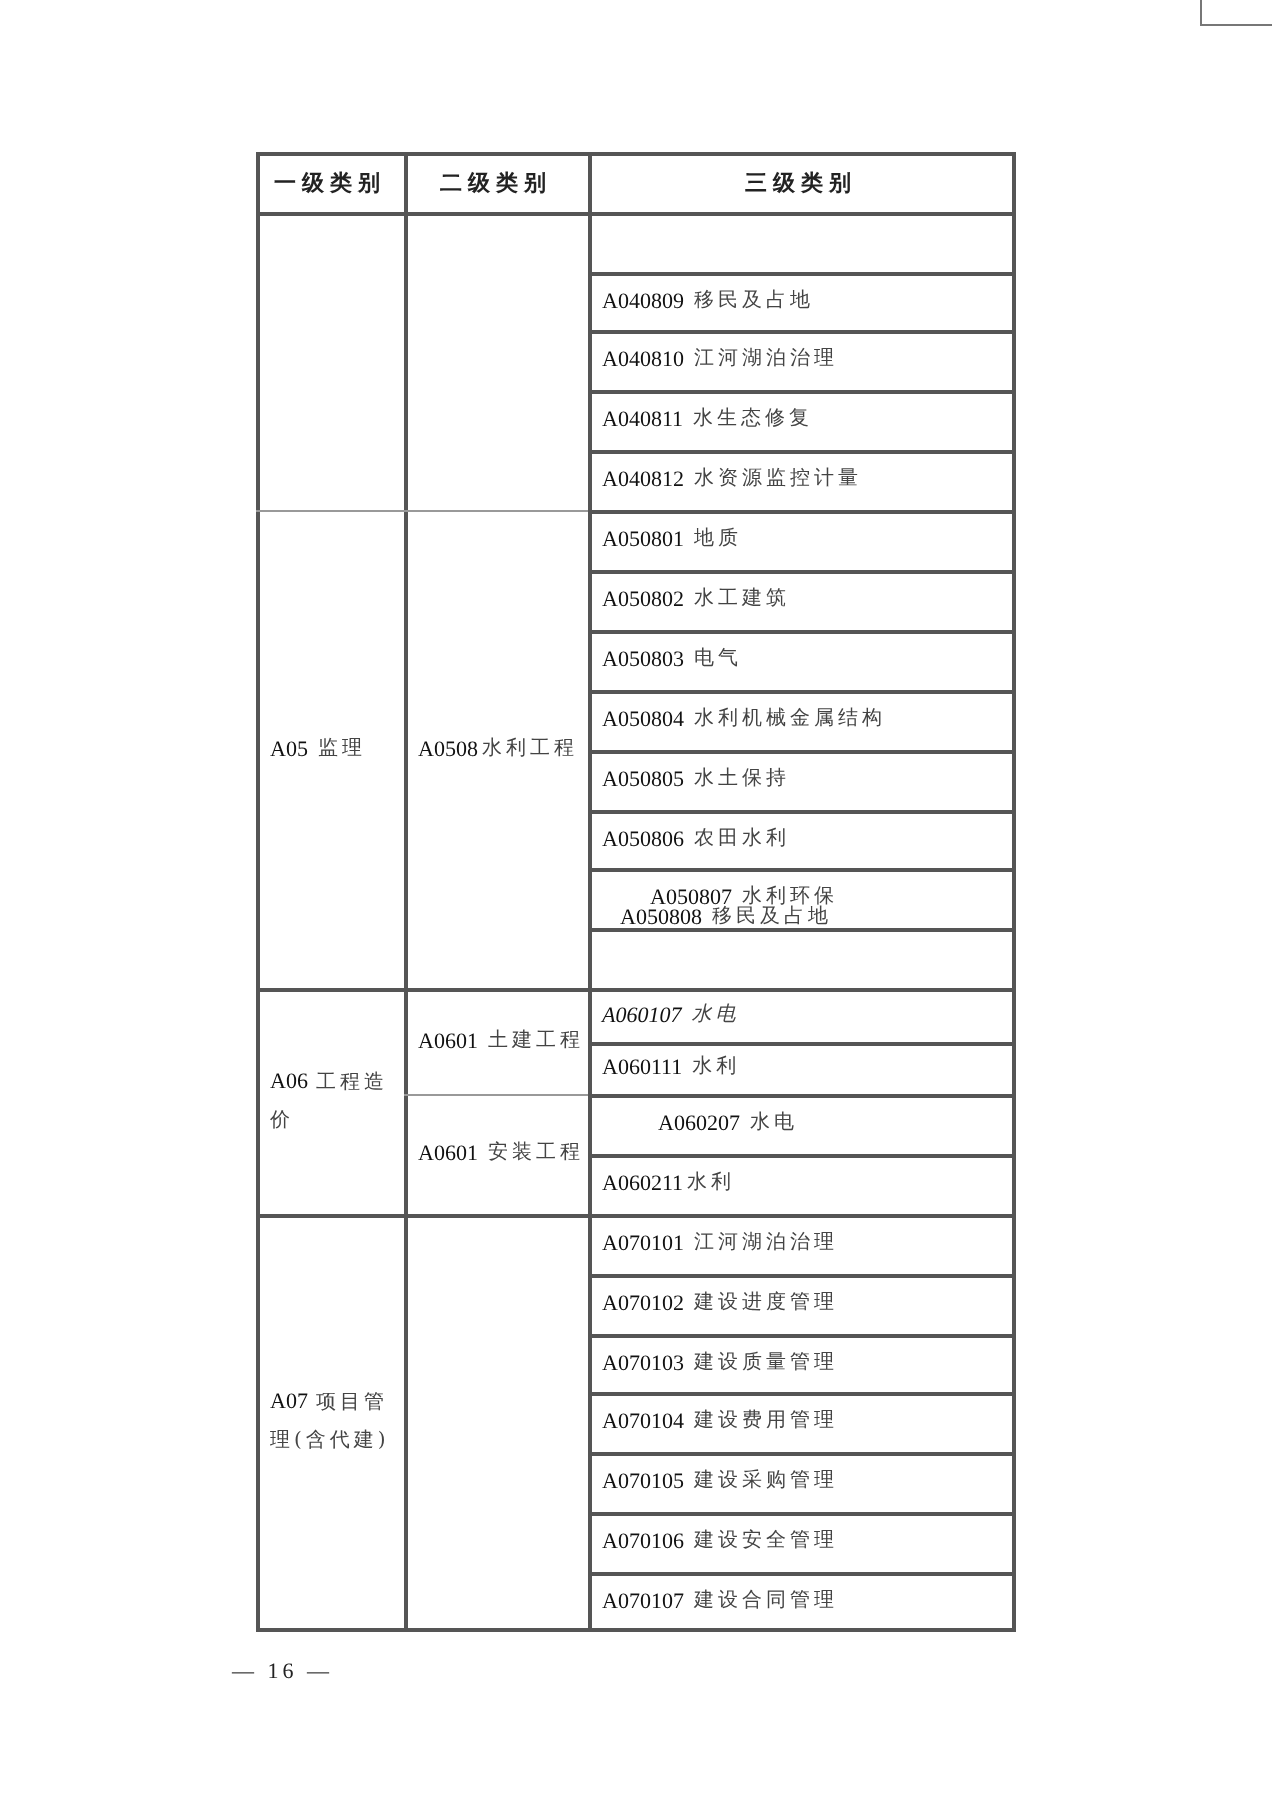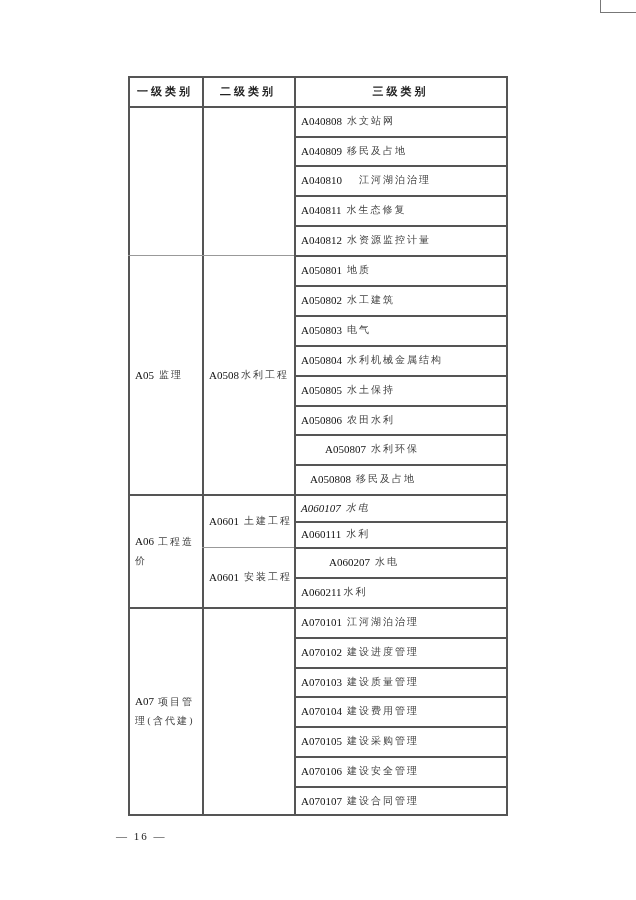--- a/index.html
+++ b/index.html
@@ -50,29 +50,25 @@
 
   <div class="hcell" style="left:0;top:0;width:74px;height:30px;">一级类别</div>
   <div class="hcell" style="left:74px;top:0;width:92px;height:30px;">二级类别</div>
   <div class="hcell" style="left:166px;top:0;width:213px;height:30px;">三级类别</div>
   <div class="hline" style="left:0;top:30px;width:379px;"></div>
 
   <div class="hline" style="left:166px;top:60px;width:213px;"></div>
   <div class="hline" style="left:166px;top:89px;width:213px;"></div>
   <div class="hline" style="left:166px;top:119px;width:213px;"></div>
   <div class="hline" style="left:166px;top:149px;width:213px;"></div>
-  <div class="cell" style="left:166px;top:30px;width:213px;height:30px;">
-    <span class="code">A040808</span>
-    <span class="name">水文站网</span>
-  </div>
   <div class="cell" style="left:166px;top:60px;width:213px;height:29px;">
     <span class="code">A040809</span>
     <span class="name">移民及占地</span>
   </div>
-  <div class="cell" style="left:166px;top:89px;width:213px;height:30px;gap:12px;">
+  <div class="cell" style="left:166px;top:89px;width:213px;height:30px;">
     <span class="code">A040810</span>
     <span class="name">江河湖泊治理</span>
   </div>
   <div class="cell" style="left:166px;top:119px;width:213px;height:30px;">
     <span class="code">A040811</span>
     <span class="name">水生态修复</span>
   </div>
   <div class="cell" style="left:166px;top:149px;width:213px;height:30px;">
     <span class="code">A040812</span>
     <span class="name">水资源监控计量</span>
@@ -116,21 +112,21 @@
     <span class="name">水土保持</span>
   </div>
   <div class="cell" style="left:166px;top:329px;width:213px;height:29px;">
     <span class="code">A050806</span>
     <span class="name">农田水利</span>
   </div>
   <div class="cell" style="left:166px;top:358px;width:216px;height:30px;margin-left:24px;">
     <span class="code">A050807</span>
     <span class="name">水利环保</span>
   </div>
-  <div class="cell" style="left:166px;top:388px;width:229px;height:30px;padding-left:16px;">
+  <div class="cell" style="left:166px;top:368px;width:229px;height:30px;padding-left:16px;">
     <span class="code">A050808</span>
     <span class="name">移民及占地</span>
   </div>
   <div class="hline" style="left:0;top:418px;width:379px;"></div>
 
   <div class="cell wrap" style="left:0;top:418px;width:74px;height:113px;">
     <div>
       <span class="code">A06</span><span class="name">工程造价</span>
     </div>
   </div>

